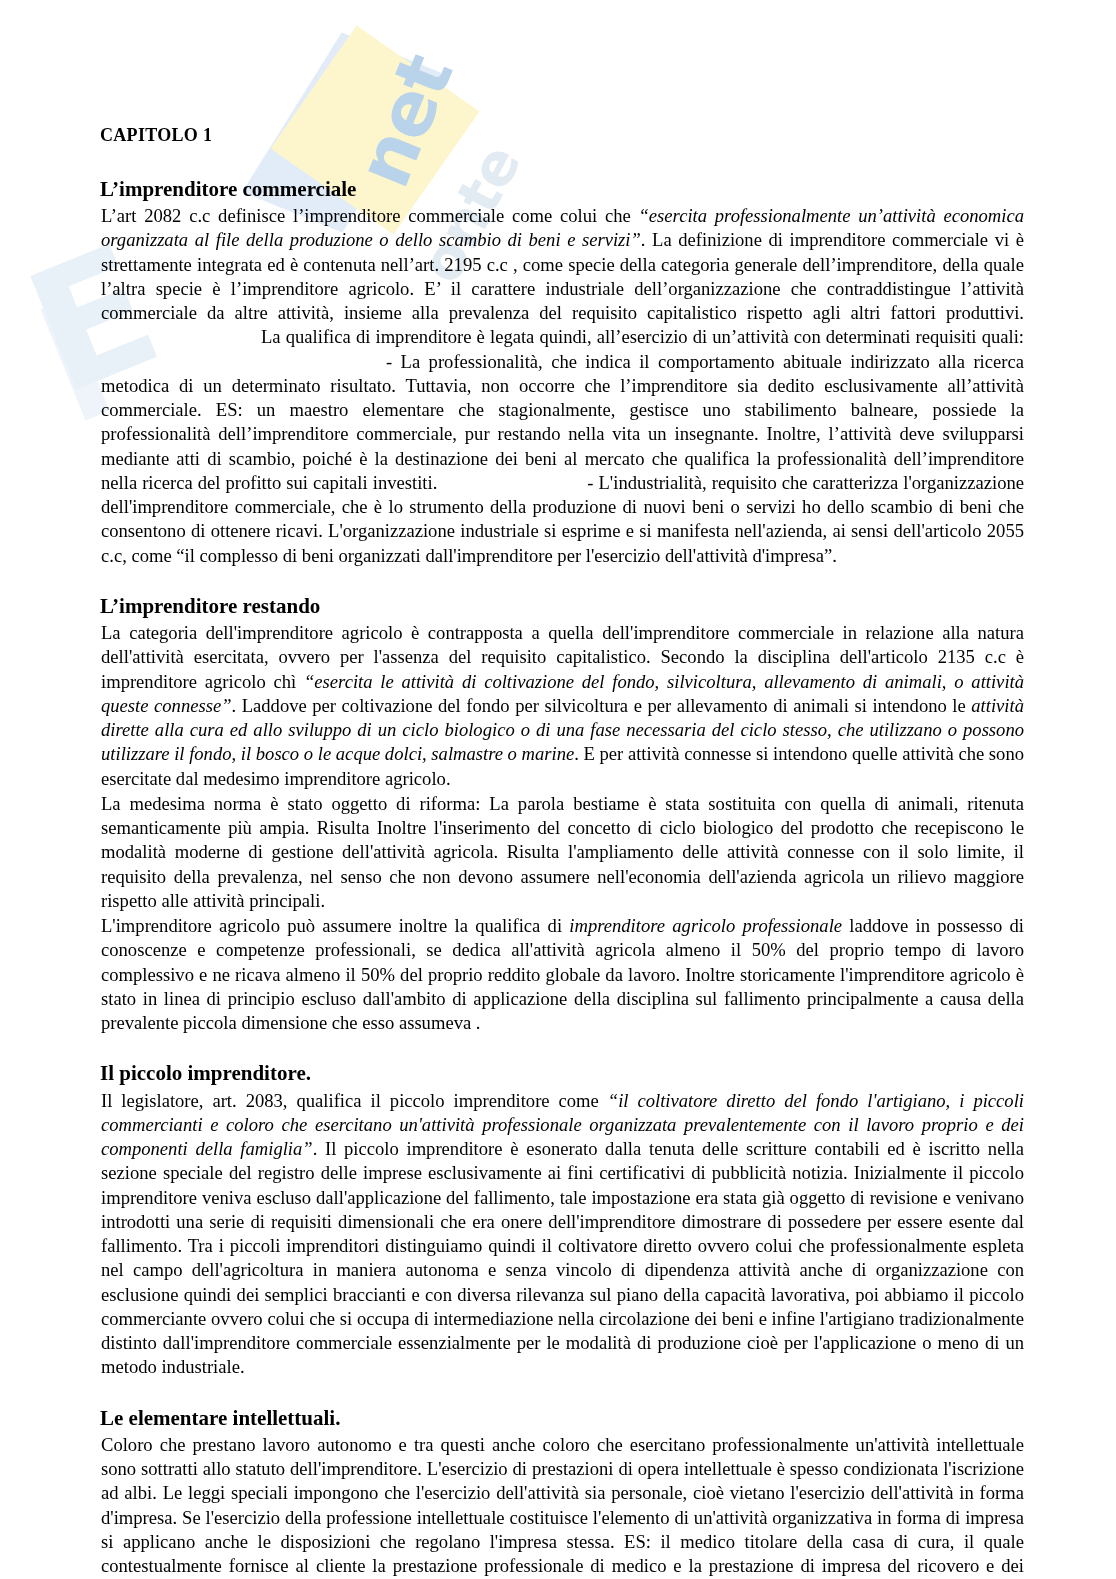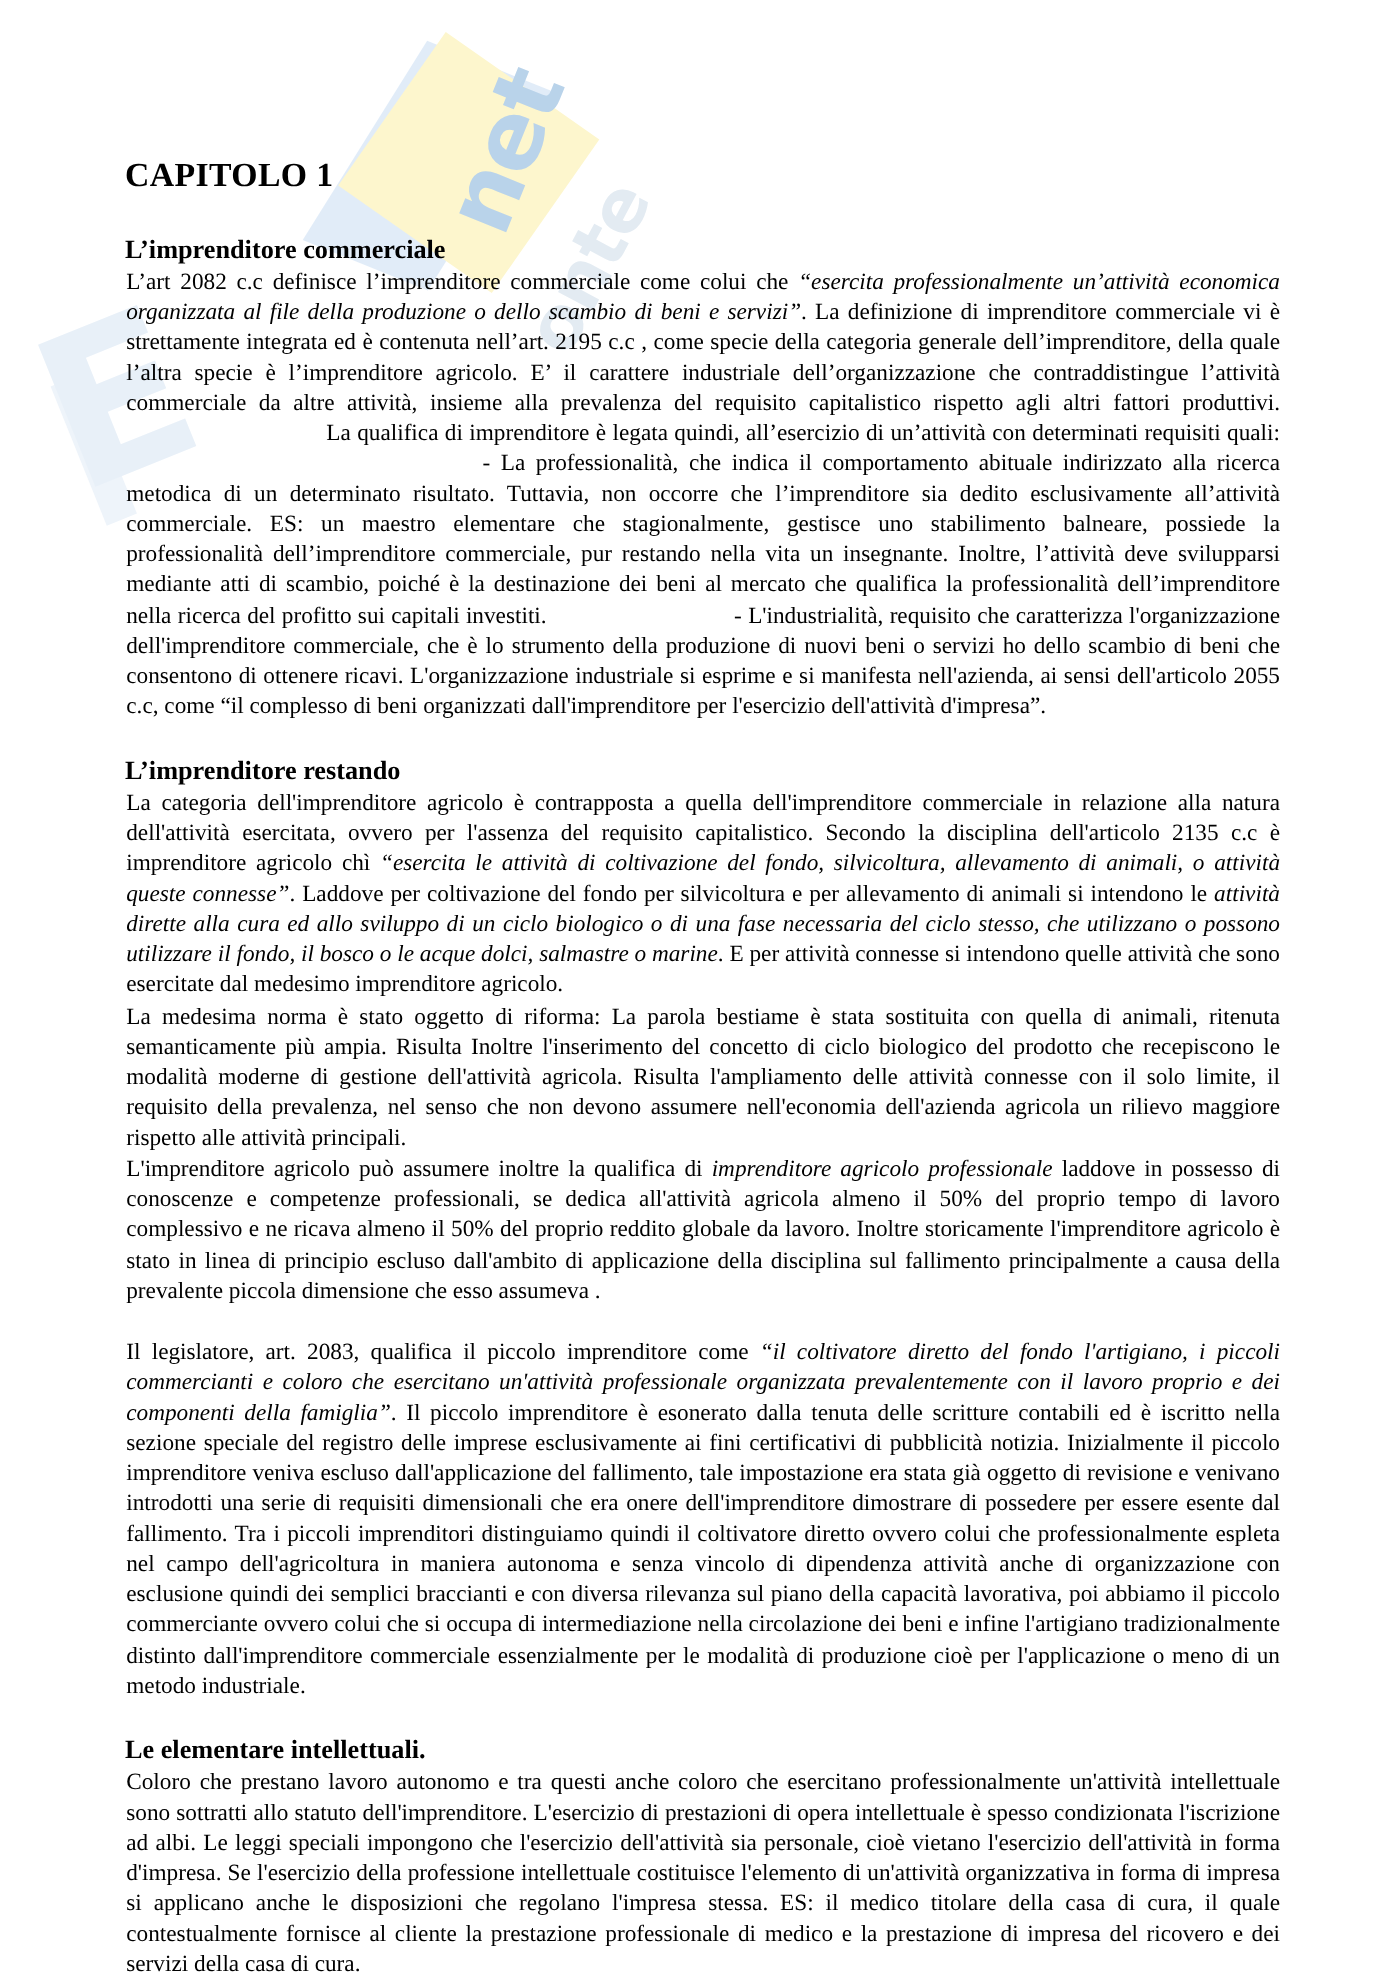--- a/index.html
+++ b/index.html
@@ -89,21 +89,21 @@
 
   
   .content {
     position: absolute;
     left: 100px;
     top: 126px;
     width: 925px;
     z-index: 2;
   }
   h1.chapter {
-    font-size: 27px;
+    font-size: 18px;
     font-weight: 700;
     margin: 0 0 30px 0;
     letter-spacing: .3px;
     line-height: 1.1;
   }
   h2.section {
     font-size: 21px;
     font-weight: 700;
     margin: 0 0 2px 0;
     line-height: 1.25;
@@ -148,20 +148,21 @@
           <h2 class="section">L’imprenditore commerciale</h2>
           <p class="body"><span>L’art 2082 c.c definisce l’imprenditore commerciale come colui che </span><em>“esercita professionalmente un’attività economica organizzata al file della produzione o dello scambio di beni e servizi”</em><span>. La definizione di imprenditore commerciale vi è strettamente integrata ed è contenuta nell’art. 2195 c.c , come specie della categoria generale dell’imprenditore, della quale l’altra specie è l’imprenditore agricolo. E’ il carattere industriale dell’organizzazione che contraddistingue l’attività commerciale da altre attività, insieme alla prevalenza del requisito capitalistico rispetto agli altri fattori produttivi.</span><span class="gap-a"></span><span>La qualifica di imprenditore è legata quindi, all’esercizio di un’attività con determinati requisiti quali:</span><span class="gap-b"></span><span>- La professionalità, che indica il comportamento abituale indirizzato alla ricerca metodica di un determinato risultato. Tuttavia, non occorre che l’imprenditore sia dedito esclusivamente all’attività commerciale. ES: un maestro elementare che stagionalmente, gestisce uno stabilimento balneare, possiede la professionalità dell’imprenditore commerciale, pur restando nella vita un insegnante. Inoltre, l’attività deve svilupparsi mediante atti di scambio, poiché è la destinazione dei beni al mercato che qualifica la professionalità dell’imprenditore nella ricerca del profitto sui capitali investiti.</span><span class="gap-c"></span><span>- L'industrialità, requisito che caratterizza l'organizzazione dell'imprenditore commerciale, che è lo strumento della produzione di nuovi beni o servizi ho dello scambio di beni che consentono di ottenere ricavi. L'organizzazione industriale si esprime e si manifesta nell'azienda, ai sensi dell'articolo 2055 c.c, come “il complesso di beni organizzati dall'imprenditore per l'esercizio dell'attività d'impresa”.</span></p>
         </div>
         <div class="block">
           <h2 class="section">L’imprenditore restando</h2>
           <p class="body"><span>La categoria dell'imprenditore agricolo è contrapposta a quella dell'imprenditore commerciale in relazione alla natura dell'attività esercitata, ovvero per l'assenza del requisito capitalistico. Secondo la disciplina dell'articolo 2135 c.c è imprenditore agricolo chì </span><em>“esercita le attività di coltivazione del fondo, silvicoltura, allevamento di animali, o attività queste connesse”</em><span>. Laddove per coltivazione del fondo per silvicoltura e per allevamento di animali si intendono le </span><em>attività dirette alla cura ed allo sviluppo di un ciclo biologico o di una fase necessaria del ciclo stesso, che utilizzano o possono utilizzare il fondo, il bosco o le acque dolci, salmastre o marine</em><span>. E per attività connesse si intendono quelle attività che sono esercitate dal medesimo imprenditore agricolo.</span></p>
           <p class="body"><span>La medesima norma è stato oggetto di riforma: La parola bestiame è stata sostituita con quella di animali, ritenuta semanticamente più ampia. Risulta Inoltre l'inserimento del concetto di ciclo biologico del prodotto che recepiscono le modalità moderne di gestione dell'attività agricola. Risulta l'ampliamento delle attività connesse con il solo limite, il requisito della prevalenza, nel senso che non devono assumere nell'economia dell'azienda agricola un rilievo maggiore rispetto alle attività principali.</span></p>
           <p class="body"><span>L'imprenditore agricolo può assumere inoltre la qualifica di </span><em>imprenditore agricolo professionale</em><span> laddove in possesso di conoscenze e competenze professionali, se dedica all'attività agricola almeno il 50% del proprio tempo di lavoro complessivo e ne ricava almeno il 50% del proprio reddito globale da lavoro. Inoltre storicamente l'imprenditore agricolo è stato in linea di principio escluso dall'ambito di applicazione della disciplina sul fallimento principalmente a causa della prevalente piccola dimensione che esso assumeva .</span></p>
         </div>
         <div class="block">
+          <h2 class="section">Il piccolo imprenditore.</h2>
           <p class="body"><span>Il legislatore, art. 2083, qualifica il piccolo imprenditore come </span><em>“il coltivatore diretto del fondo l'artigiano, i piccoli commercianti e coloro che esercitano un'attività professionale organizzata prevalentemente con il lavoro proprio e dei componenti della famiglia”</em><span>. Il piccolo imprenditore è esonerato dalla tenuta delle scritture contabili ed è iscritto nella sezione speciale del registro delle imprese esclusivamente ai fini certificativi di pubblicità notizia. Inizialmente il piccolo imprenditore veniva escluso dall'applicazione del fallimento, tale impostazione era stata già oggetto di revisione e venivano introdotti una serie di requisiti dimensionali che era onere dell'imprenditore dimostrare di possedere per essere esente dal fallimento. Tra i piccoli imprenditori distinguiamo quindi il coltivatore diretto ovvero colui che professionalmente espleta nel campo dell'agricoltura in maniera autonoma e senza vincolo di dipendenza attività anche di organizzazione con esclusione quindi dei semplici braccianti e con diversa rilevanza sul piano della capacità lavorativa, poi abbiamo il piccolo commerciante ovvero colui che si occupa di intermediazione nella circolazione dei beni e infine l'artigiano tradizionalmente distinto dall'imprenditore commerciale essenzialmente per le modalità di produzione cioè per l'applicazione o meno di un metodo industriale.</span></p>
         </div>
         <div class="block">
           <h2 class="section">Le elementare intellettuali.</h2>
           <p class="body"><span>Coloro che prestano lavoro autonomo e tra questi anche coloro che esercitano professionalmente un'attività intellettuale sono sottratti allo statuto dell'imprenditore. L'esercizio di prestazioni di opera intellettuale è spesso condizionata l'iscrizione ad albi. Le leggi speciali impongono che l'esercizio dell'attività sia personale, cioè vietano l'esercizio dell'attività in forma d'impresa. Se l'esercizio della professione intellettuale costituisce l'elemento di un'attività organizzativa in forma di impresa si applicano anche le disposizioni che regolano l'impresa stessa. ES: il medico titolare della casa di cura, il quale contestualmente fornisce al cliente la prestazione professionale di medico e la prestazione di impresa del ricovero e dei servizi della casa di cura.</span></p>
         </div>
       </div>
   </div>
 
 </div>

